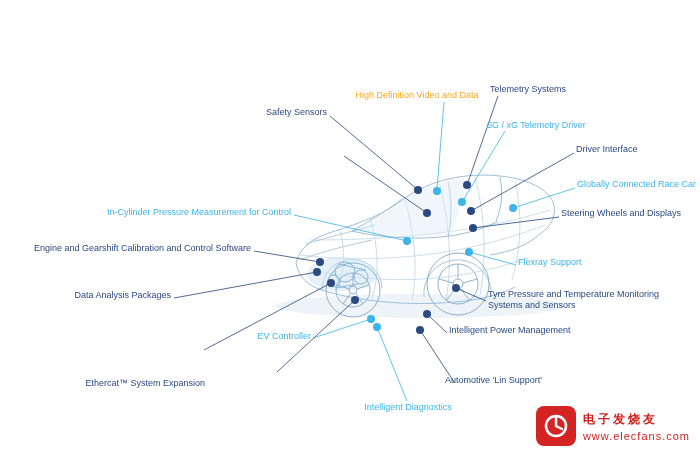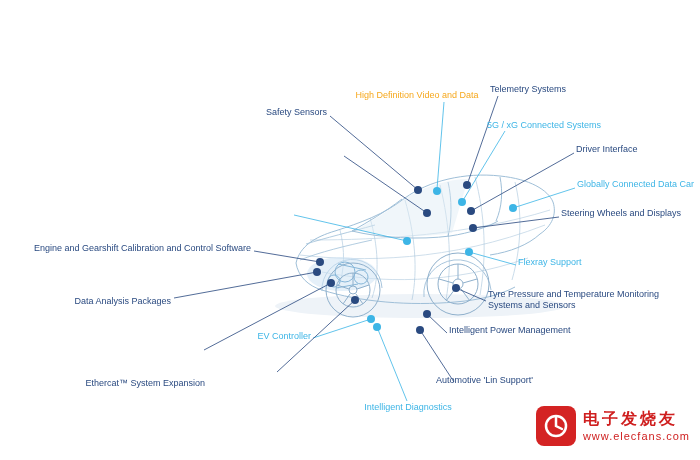--- a/index.html
+++ b/index.html
@@ -18,21 +18,21 @@
   .lightblue{color:#3db5e6;}
   .orange{color:#f6a81d;}
   .watermark{
     position:absolute;right:10px;bottom:14px;display:flex;align-items:center;gap:7px;
   }
   .wm-logo{
     width:40px;height:40px;border-radius:8px;background:#d42323;
     display:flex;align-items:center;justify-content:center;flex:0 0 auto;
   }
   .wm-text{display:flex;flex-direction:column;align-items:flex-start;}
-  .wm-name{color:#cf1f1f;font-size:16px;font-weight:bold;letter-spacing:3px;line-height:20px;}
+  .wm-name{color:#cf1f1f;font-size:12px;font-weight:bold;letter-spacing:3px;line-height:20px;}
   .wm-url{color:#cf1f1f;font-size:11px;line-height:14px;letter-spacing:1px;}
 </style>
 </head>
 <body>
 
 <div class="canvas">
 
   <svg class="overlay" viewBox="0 0 700 460">
 
     <ellipse cx="420" cy="306" rx="145" ry="12" fill="#eef3f8"></ellipse>
@@ -137,32 +137,33 @@
       <circle cx="331" cy="283" r="4" fill="#2a4a80"></circle>
       <circle cx="355" cy="300" r="4" fill="#2a4a80"></circle>
       <circle cx="420" cy="330" r="4" fill="#2a4a80"></circle>
       <circle cx="377" cy="327" r="4" fill="#3db5e6"></circle>
     </g>
   </svg>
 
   <div class="label navy r" style="right:373px;top:107px;">Safety Sensors</div>
   <div class="label orange c" style="left:317px;top:90px;width:200px;">High Definition Video and Data</div>
   <div class="label navy" style="left:490px;top:84px;">Telemetry Systems</div>
-  <div class="label lightblue" style="left:487px;top:120px;">5G / xG Connected Systems</div>
+  <div class="label lightblue" style="left:487px;top:120px;">5G / xG Telemetry Driver</div>
   <div class="label navy" style="left:576px;top:144px;">Driver Interface</div>
-  <div class="label lightblue" style="left:577px;top:179px;">Globally Connected Data Car</div>
+  <div class="label lightblue" style="left:577px;top:179px;">Globally Connected Race Car</div>
+  <div class="label lightblue r" style="right:409px;top:207px;">In-Cylinder Pressure Measurement for Control</div>
   <div class="label navy" style="left:561px;top:208px;">Steering Wheels and Displays</div>
   <div class="label navy r" style="right:449px;top:243px;">Engine and Gearshift Calibration and Control Software</div>
   <div class="label lightblue" style="left:518px;top:257px;">Flexray Support</div>
-  <div class="label navy r" style="right:529px;top:296px;">Data Analysis Packages</div>
+  <div class="label navy r" style="right:529px;top:290px;">Data Analysis Packages</div>
   <div class="label navy wrap" style="left:488px;top:289px;width:190px;">Tyre Pressure and Temperature Monitoring Systems and Sensors</div>
   <div class="label lightblue r" style="right:389px;top:331px;margin-left:44px;">EV Controller</div>
   <div class="label navy" style="left:449px;top:325px;">Intelligent Power Management</div>
   <div class="label navy r" style="right:495px;top:342px;margin-top:36px;">Ethercat™ System Expansion</div>
-  <div class="label navy" style="left:436px;top:375px;text-align:right;">Automotive 'Lin Support'</div>
+  <div class="label navy" style="left:445px;top:375px;text-align:right;">Automotive 'Lin Support'</div>
   <div class="label lightblue c" style="left:348px;top:402px;width:120px;">Intelligent Diagnostics</div>
 
   <div class="watermark">
     <div class="wm-logo">
       <svg width="26" height="26" viewBox="0 0 26 26">
         <circle cx="13" cy="13" r="10" fill="none" stroke="#ffffff" stroke-width="2.5"></circle>
         <path d="M13,5 L13,13 L19,16" fill="none" stroke="#ffffff" stroke-width="2.5" stroke-linecap="round"></path>
       </svg>
     </div>
     <div class="wm-text">

